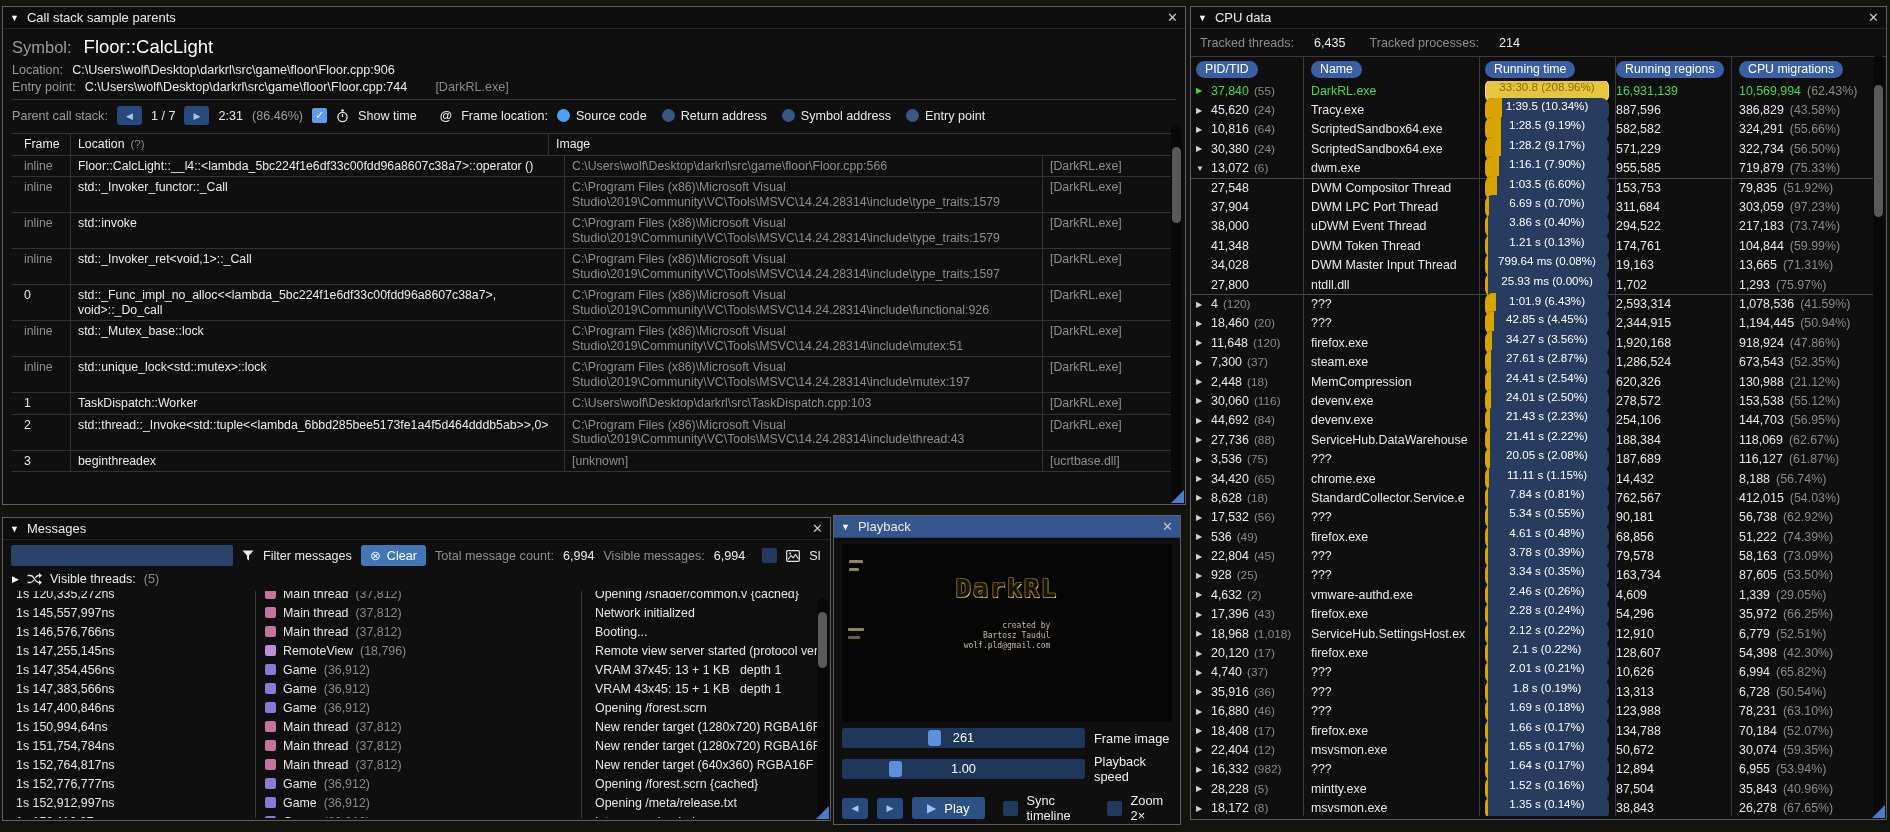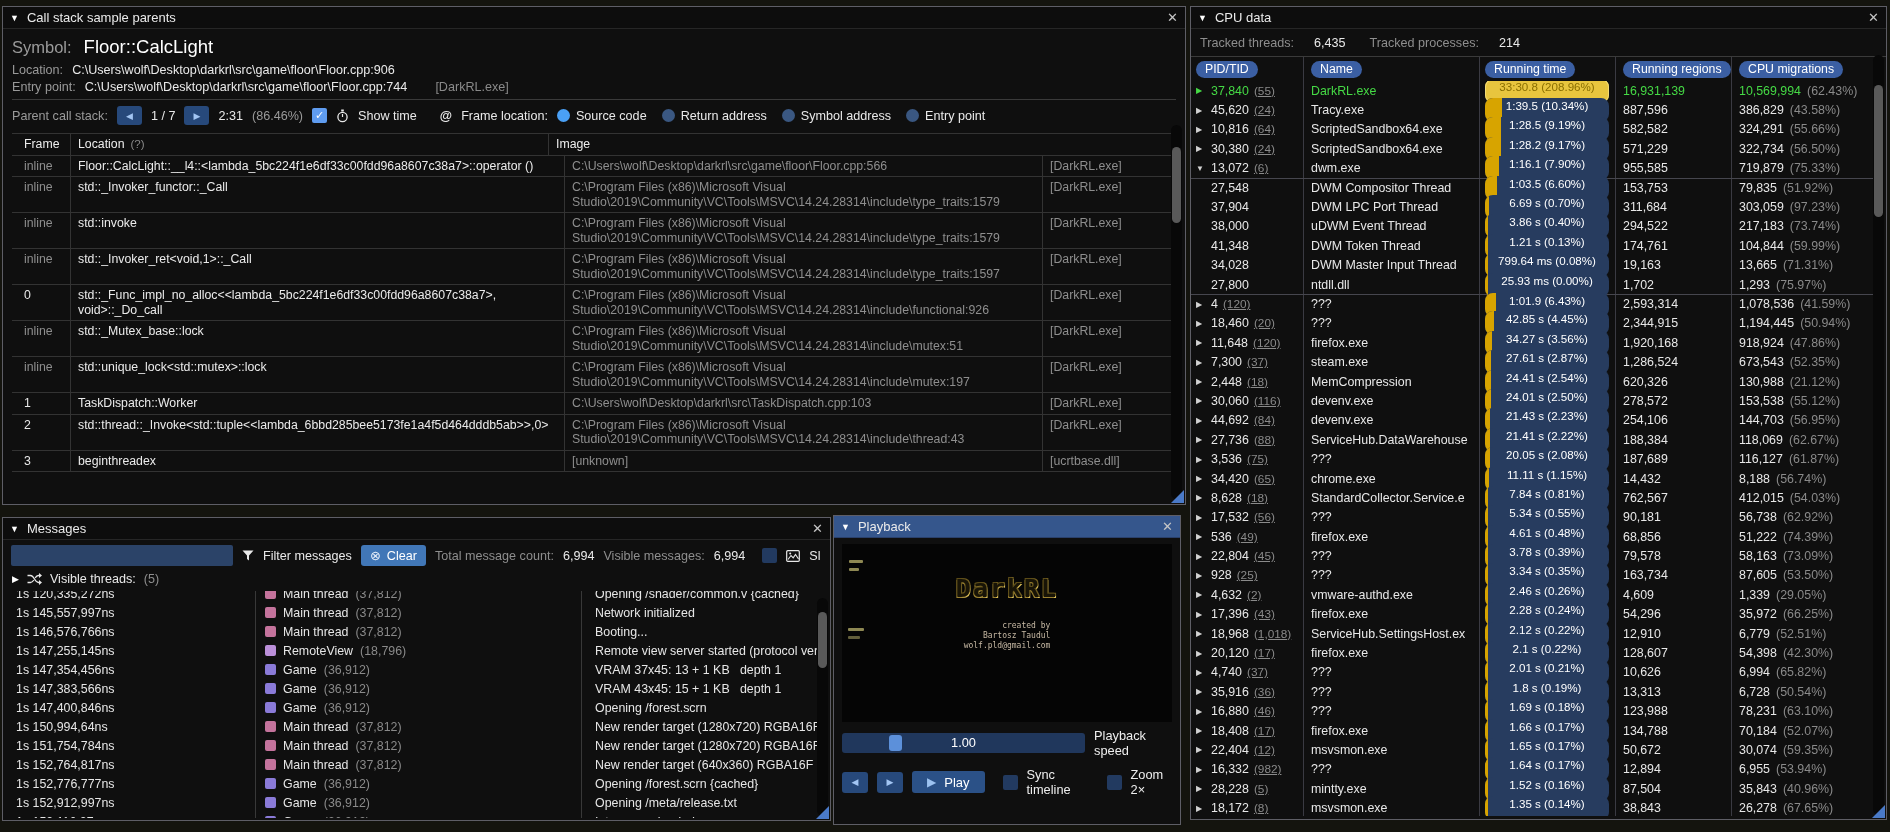--- a/index.html
+++ b/index.html
@@ -102,25 +102,25 @@
   .cpuhead{display:flex;align-items:center;height:24px;font-size:12.3px;}
   .hc{height:100%;display:flex;align-items:center;box-sizing:border-box;}
   .hpill{background:#3b5fa3;border-radius:9px;padding:0 9px;height:17px;line-height:16px;color:#fff;white-space:nowrap;}
   .cpu-rows{overflow:hidden;height:calc(100% - 77px);margin-right:13px;}
   .cpurow{display:flex;height:19.4px;align-items:center;font-size:12.4px;box-sizing:border-box;}
   .cpurow.sep{border-top:1px solid #46464e;}
   .cc{height:100%;display:flex;align-items:center;box-sizing:border-box;}
   .cz1,.hc1{width:112px;padding-left:5px;}
   .cz2,.hc2{width:176px;border-left:1px solid #3a3a42;padding-left:7px;white-space:nowrap;overflow:hidden;}
   .cz3,.hc3{width:136px;border-left:1px solid #3a3a42;padding-left:5px;}
-  .cz4,.hc4{width:116px;border-left:1px solid #3a3a42;padding-left:7px;}
+  .cz4,.hc4{width:116px;border-left:1px solid #3a3a42;}
   .cz5,.hc5{flex:1;border-left:1px solid #3a3a42;padding-left:7px;}
   .arr{width:15px;font-size:8px;color:#d2d2d2;flex:none;}
   .pid{color:#e8e8e8;}
-  .cnt{color:#8a8a8a;margin-left:5px;font-size:11.8px;text-decoration:underline;}
+  .cnt{color:#8a8a8a;margin-left:5px;font-size:11.8px;}
   .cname{color:#e8e8e8;}
   .regions{color:#e8e8e8;}
   .m{color:#e8e8e8;}
   .mp{color:#8a8a8a;margin-left:6px;}
   .green .pid,.green .cname,.green .regions,.green .m,.green .arr{color:#45da45;}
   .pill{position:relative;width:124px;height:24px;background:#273c5f;border-radius:8px;overflow:hidden;flex:none;}
   .pill .pf{position:absolute;left:0;top:0;bottom:0;background:#d7a400;}
   .pill .pt{position:relative;display:block;text-align:center;font-size:11.6px;line-height:15px;color:#fff;white-space:nowrap;}
   .pill.gold{background:#e8c53e;box-shadow:inset 0 0 0 1px #f3db74;}
   .pill.gold .pt{color:#8a6f00;}
@@ -441,20 +441,27 @@
         <div class="logo">DarkRL</div>
         <div class="credits">
           <div>created by</div>
           <div>Bartosz Taudul</div>
           <div>wolf.pld@gmail.com</div>
         </div>
       </div>
     </div>
     <div class="srow">
       <span class="slider">
+        <span class="grab" style="left:calc(38% - 6px);"></span>
+        <span class="sval">261</span>
+      </span>
+      <span>Frame image</span>
+    </div>
+    <div class="srow">
+      <span class="slider">
         <span class="grab" style="left:calc(22% - 6px);"></span>
         <span class="sval">1.00</span>
       </span>
       <span>Playback speed</span>
     </div>
     <div class="brow">
       <span class="pbtn">◀</span>
       <span class="pbtn">▶</span>
       <span class="playbtn">
           <span class="playtri">▶</span>

